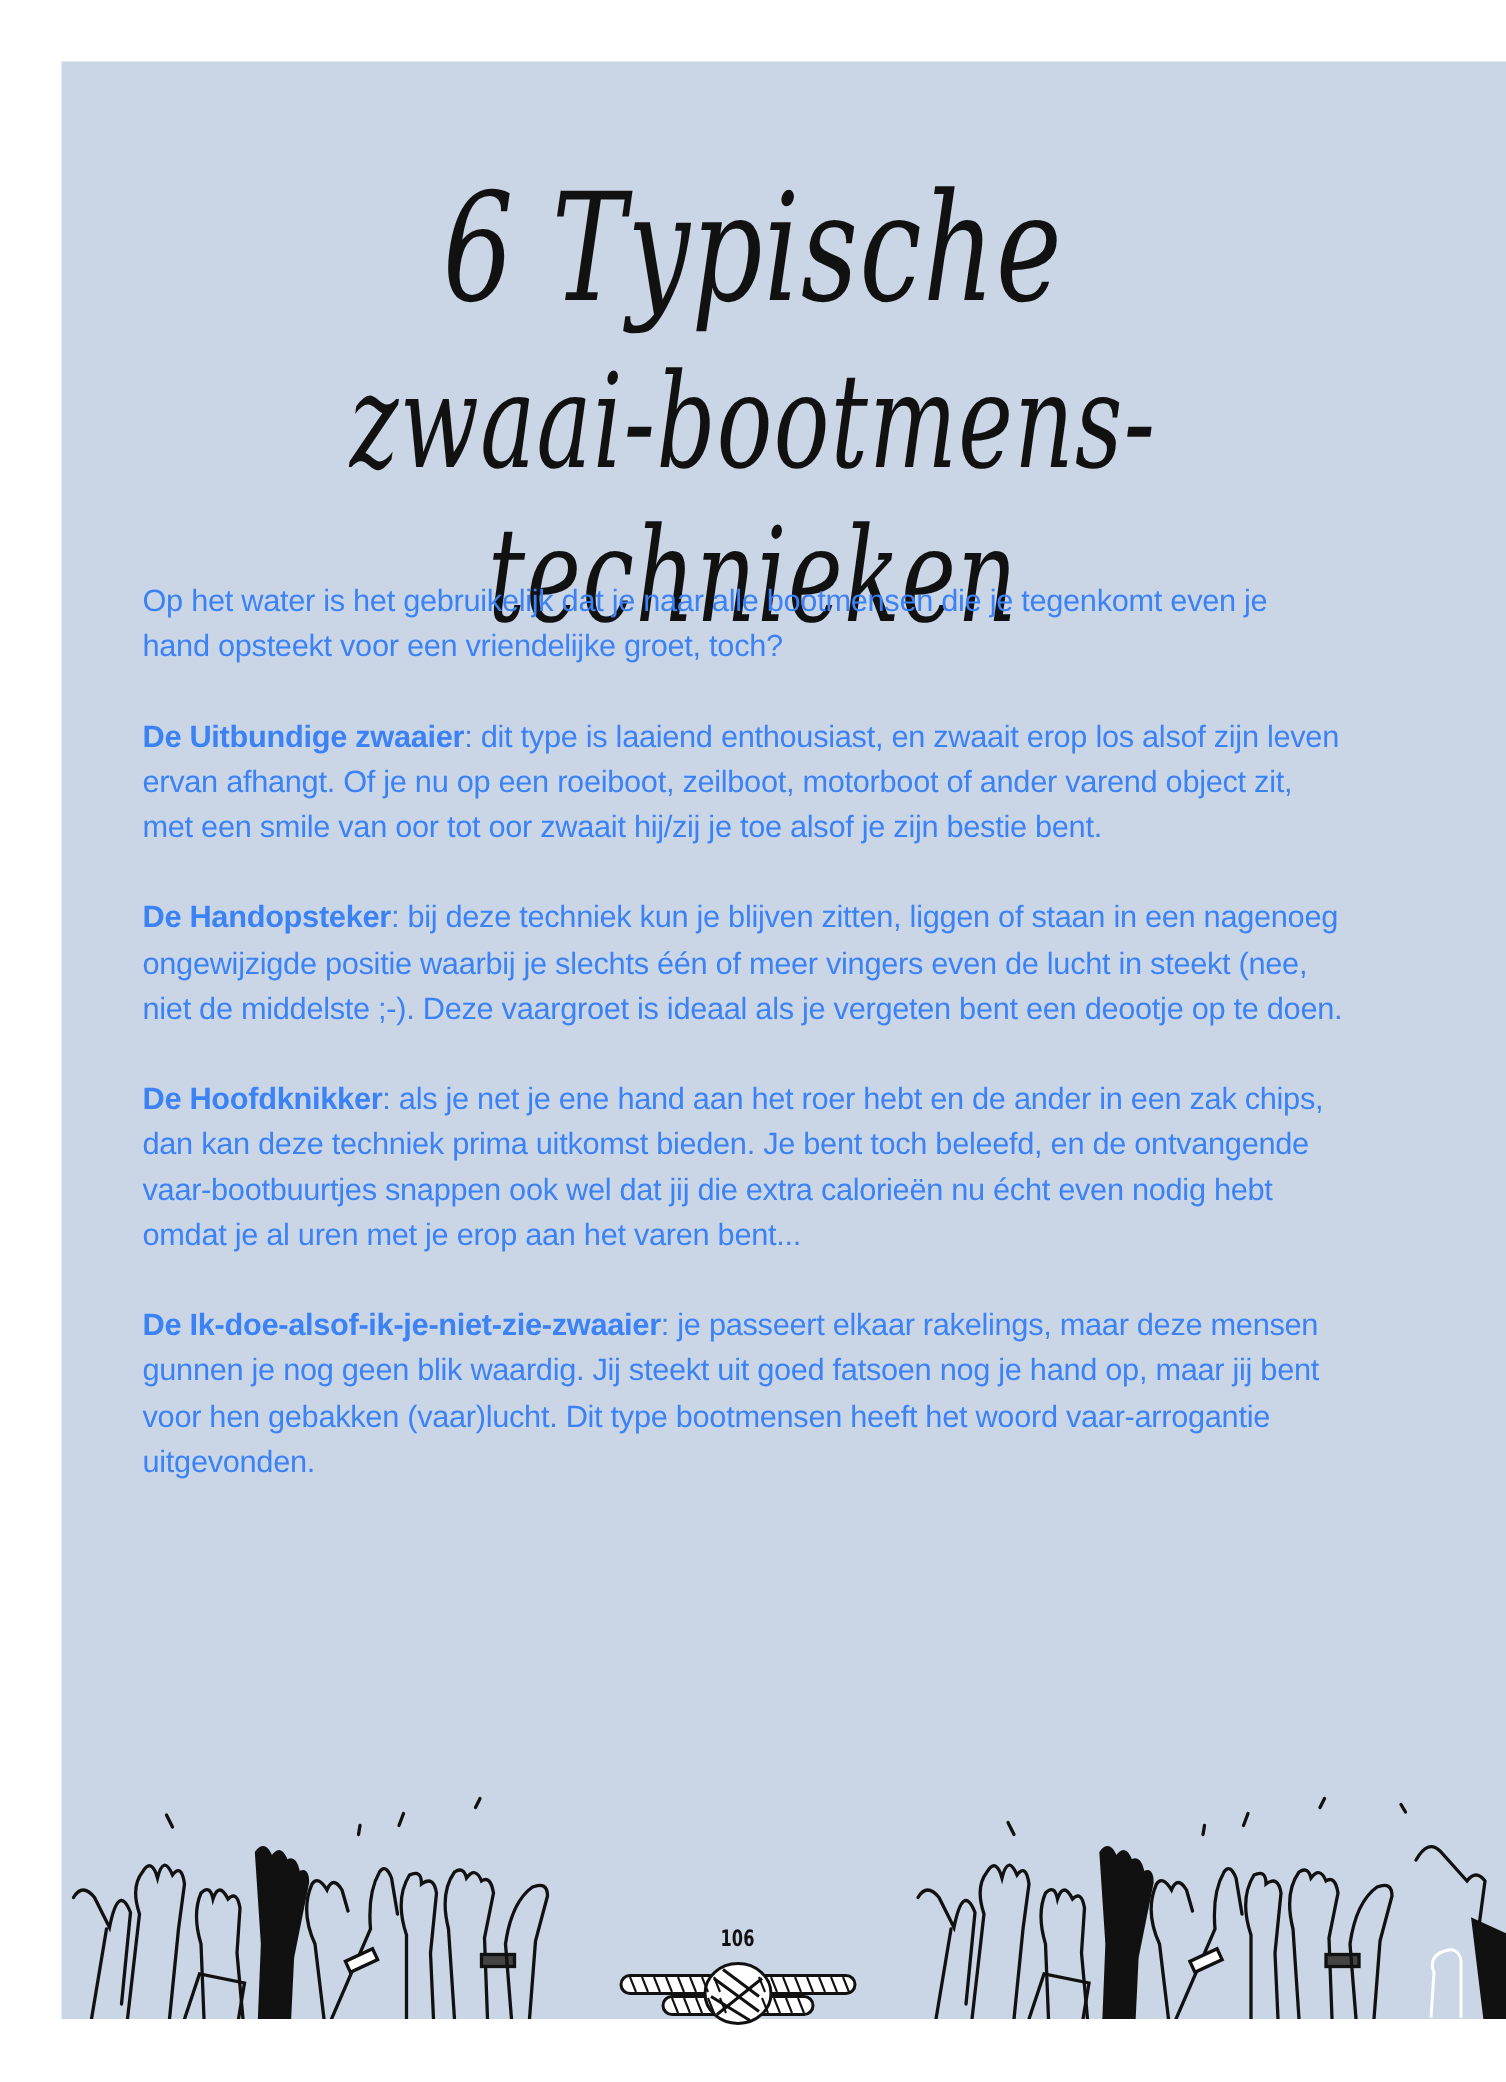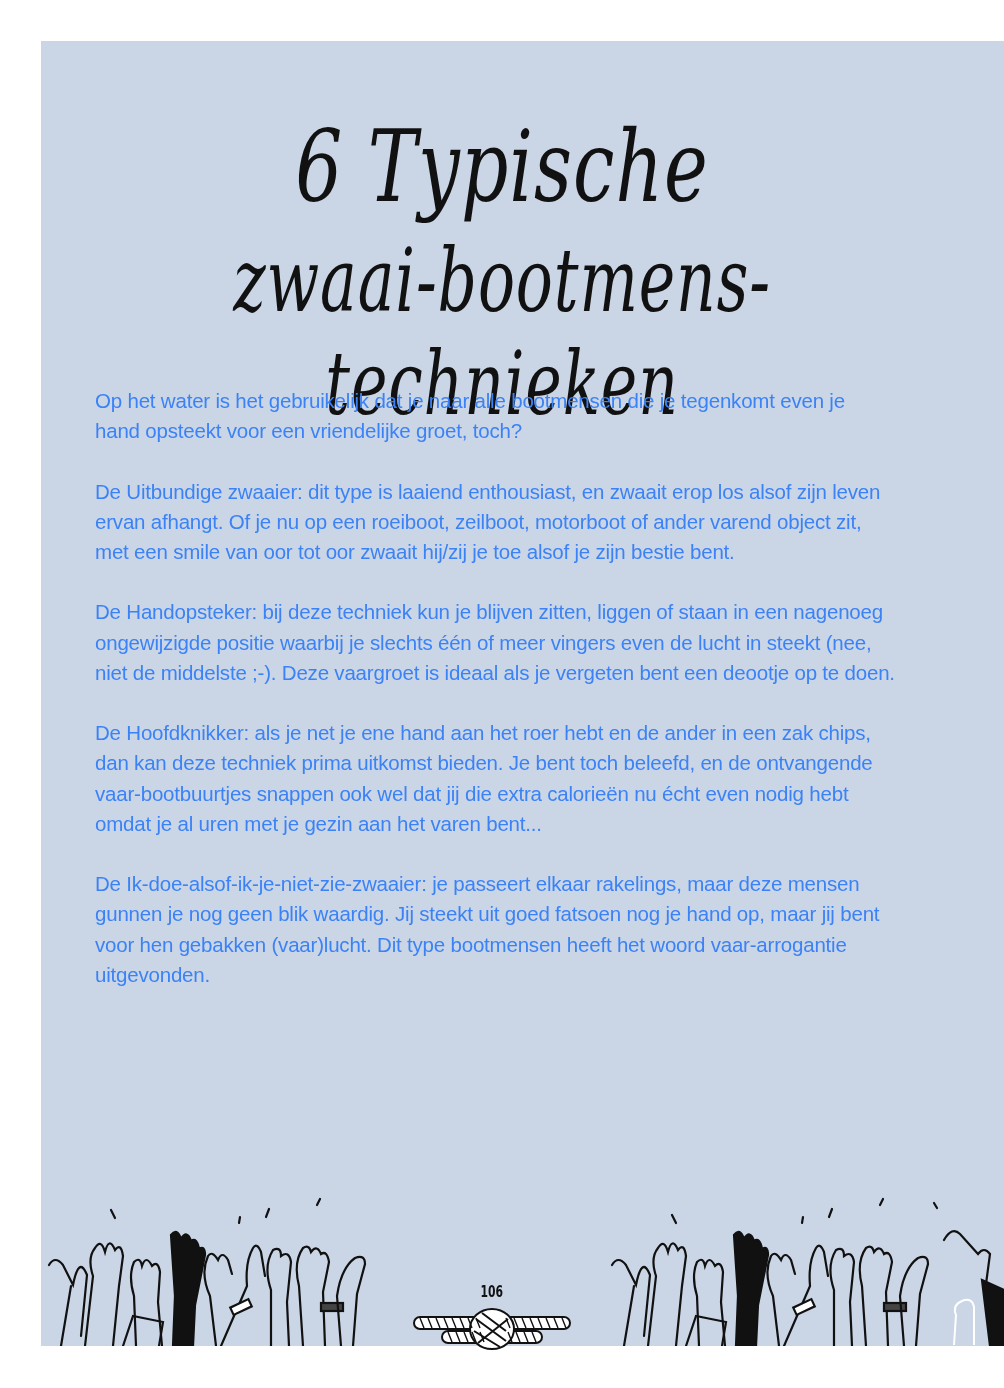--- a/index.html
+++ b/index.html
@@ -3,41 +3,41 @@
 <meta charset="utf-8">
 <style>
   html, body { margin:0; padding:0; }
   body { width:1004px; height:1388px; background:#ffffff; position:relative; overflow:hidden; font-family:"Liberation Sans", sans-serif; }
   .panel { position:absolute; left:41px; top:41px; width:963px; height:1305px; background:#cad6e6; }
   .title { position:absolute; left:0; width:1004px; text-align:center; font-family:"DejaVu Serif", serif; font-style:italic; font-weight:200; color:#111; letter-spacing:1px; }
   .title.l1 { top:108px; font-size:74px; transform:scaleY(1.35); transform-origin:top center; }
   .title.l2 { top:230px; font-size:70px; transform:scaleX(0.88) scaleY(1.25); transform-origin:top center; }
   .body { position:absolute; left:95px; top:386px; width:800px; font-family:"Liberation Sans", sans-serif; font-size:20.5px; line-height:30.2px; color:#3b82f6; letter-spacing:-0.2px; }
   .body p { margin:0 0 30.2px 0; }
-  .body b { font-weight:400; }
+  .body b { font-weight:700; }
   .hands { position:absolute; bottom:0; }
   .pagenum { position:absolute; left:478px; top:1283px; width:24px; text-align:center; font-family:"DejaVu Sans Condensed","DejaVu Sans", sans-serif; font-weight:bold; font-size:15px; color:#111; transform:scaleX(0.8); }
   .knot { position:absolute; left:412px; top:1305px; }
 </style>
 </head>
 <body>
 
 <div class="panel"></div>
 
 <div class="title l1">6 Typische</div>
 <div class="title l2">zwaai-bootmens-technieken</div>
 
 <div class="body">
   <p>Op het water is het gebruikelijk dat je naar alle bootmensen die je tegenkomt even je hand opsteekt voor een vriendelijke groet, toch?</p>
 
   <p><b>De Uitbundige zwaaier</b><span>: dit type is laaiend enthousiast, en zwaait erop los alsof zijn leven ervan afhangt. Of je nu op een roeiboot, zeilboot, motorboot of ander varend object zit, met een smile van oor tot oor zwaait hij/zij je toe alsof je zijn bestie bent.</span><br></p>
 
   <p><b>De Handopsteker</b><span>: bij deze techniek kun je blijven zitten, liggen of staan in een nagenoeg ongewijzigde positie waarbij je slechts één of meer vingers even de lucht in steekt (nee, niet de middelste ;-). Deze vaargroet is ideaal als je vergeten bent een deootje op te doen.</span></p>
 
-  <p><b>De Hoofdknikker</b><span>: als je net je ene hand aan het roer hebt en de ander in een zak chips, dan kan deze techniek prima uitkomst bieden. Je bent toch beleefd, en de ontvangende vaar-bootbuurtjes snappen ook wel dat jij die extra calorieën nu écht even nodig hebt omdat je al uren met je gezin aan het varen bent...</span></p>
+  <p><b>De Hoofdknikker</b><span>: als je net je ene hand aan het roer hebt en de ander in een zak chips, dan kan deze techniek prima uitkomst bieden. Je bent toch beleefd, en de ontvangende vaar-bootbuurtjes snappen ook wel dat jij die extra calorieën nu écht even nodig hebt omdat je al uren met je erop aan het varen bent...</span></p>
 
   <p><b>De Ik-doe-alsof-ik-je-niet-zie-zwaaier</b><span>: je passeert elkaar rakelings, maar deze mensen gunnen je nog geen blik waardig. Jij steekt uit goed fatsoen nog je hand op, maar jij bent voor hen gebakken (vaar)lucht. Dit type bootmensen heeft het woord vaar-arrogantie uitgevonden.</span></p>
 </div>
 
 <svg class="hands" style="left:41px; top:1195px; position:absolute;" width="345" height="151" viewBox="0 0 345 151">
   <g fill="none" stroke="#111" stroke-width="2.2" stroke-linecap="round">
     <path d="M70 15 l4 8"></path>
       <path d="M198 28 l1 -6"></path>
       <path d="M225 22 l3 -8"></path>
       <path d="M276 10 l3 -6"></path>

